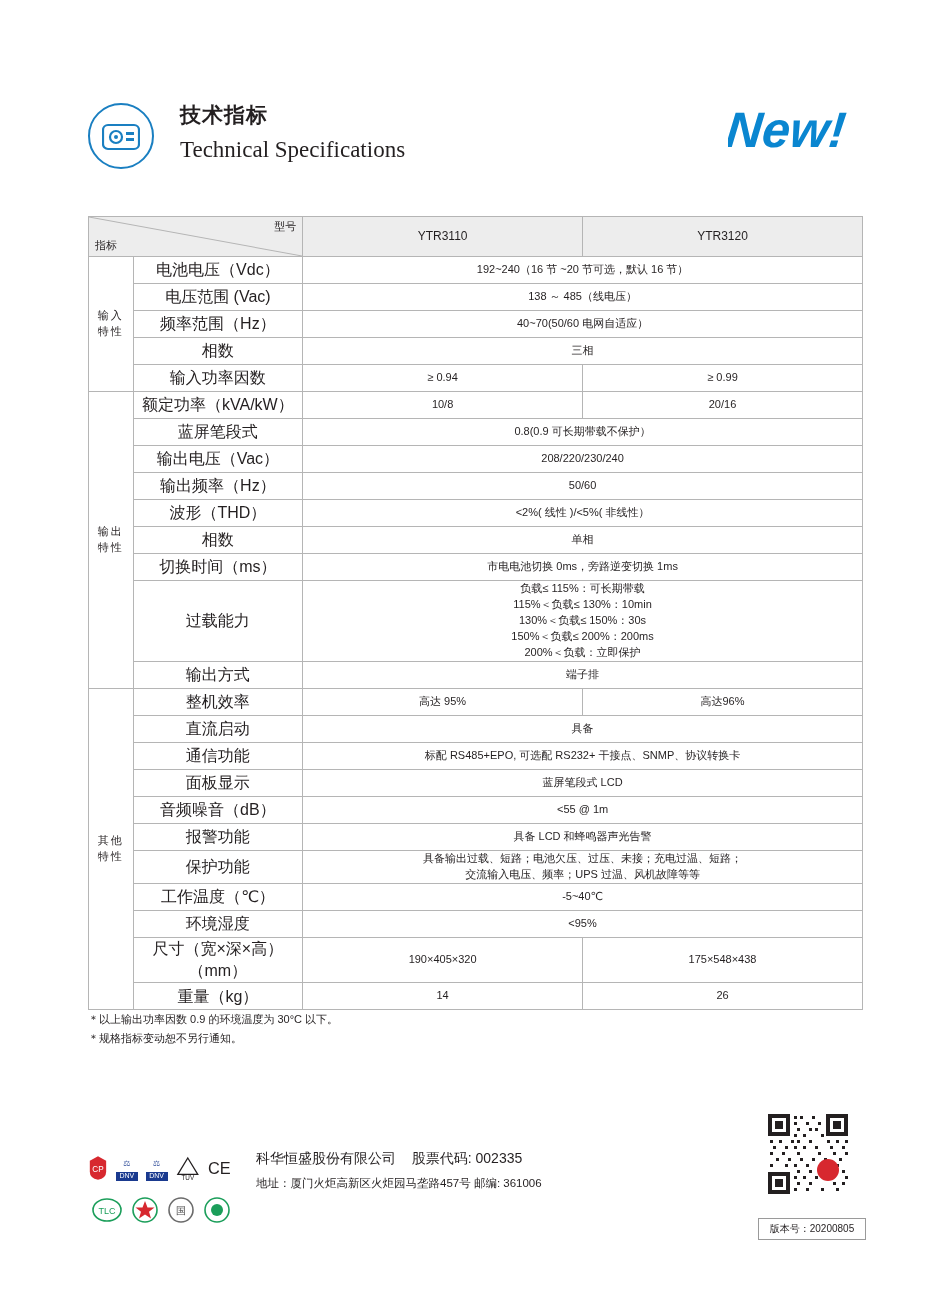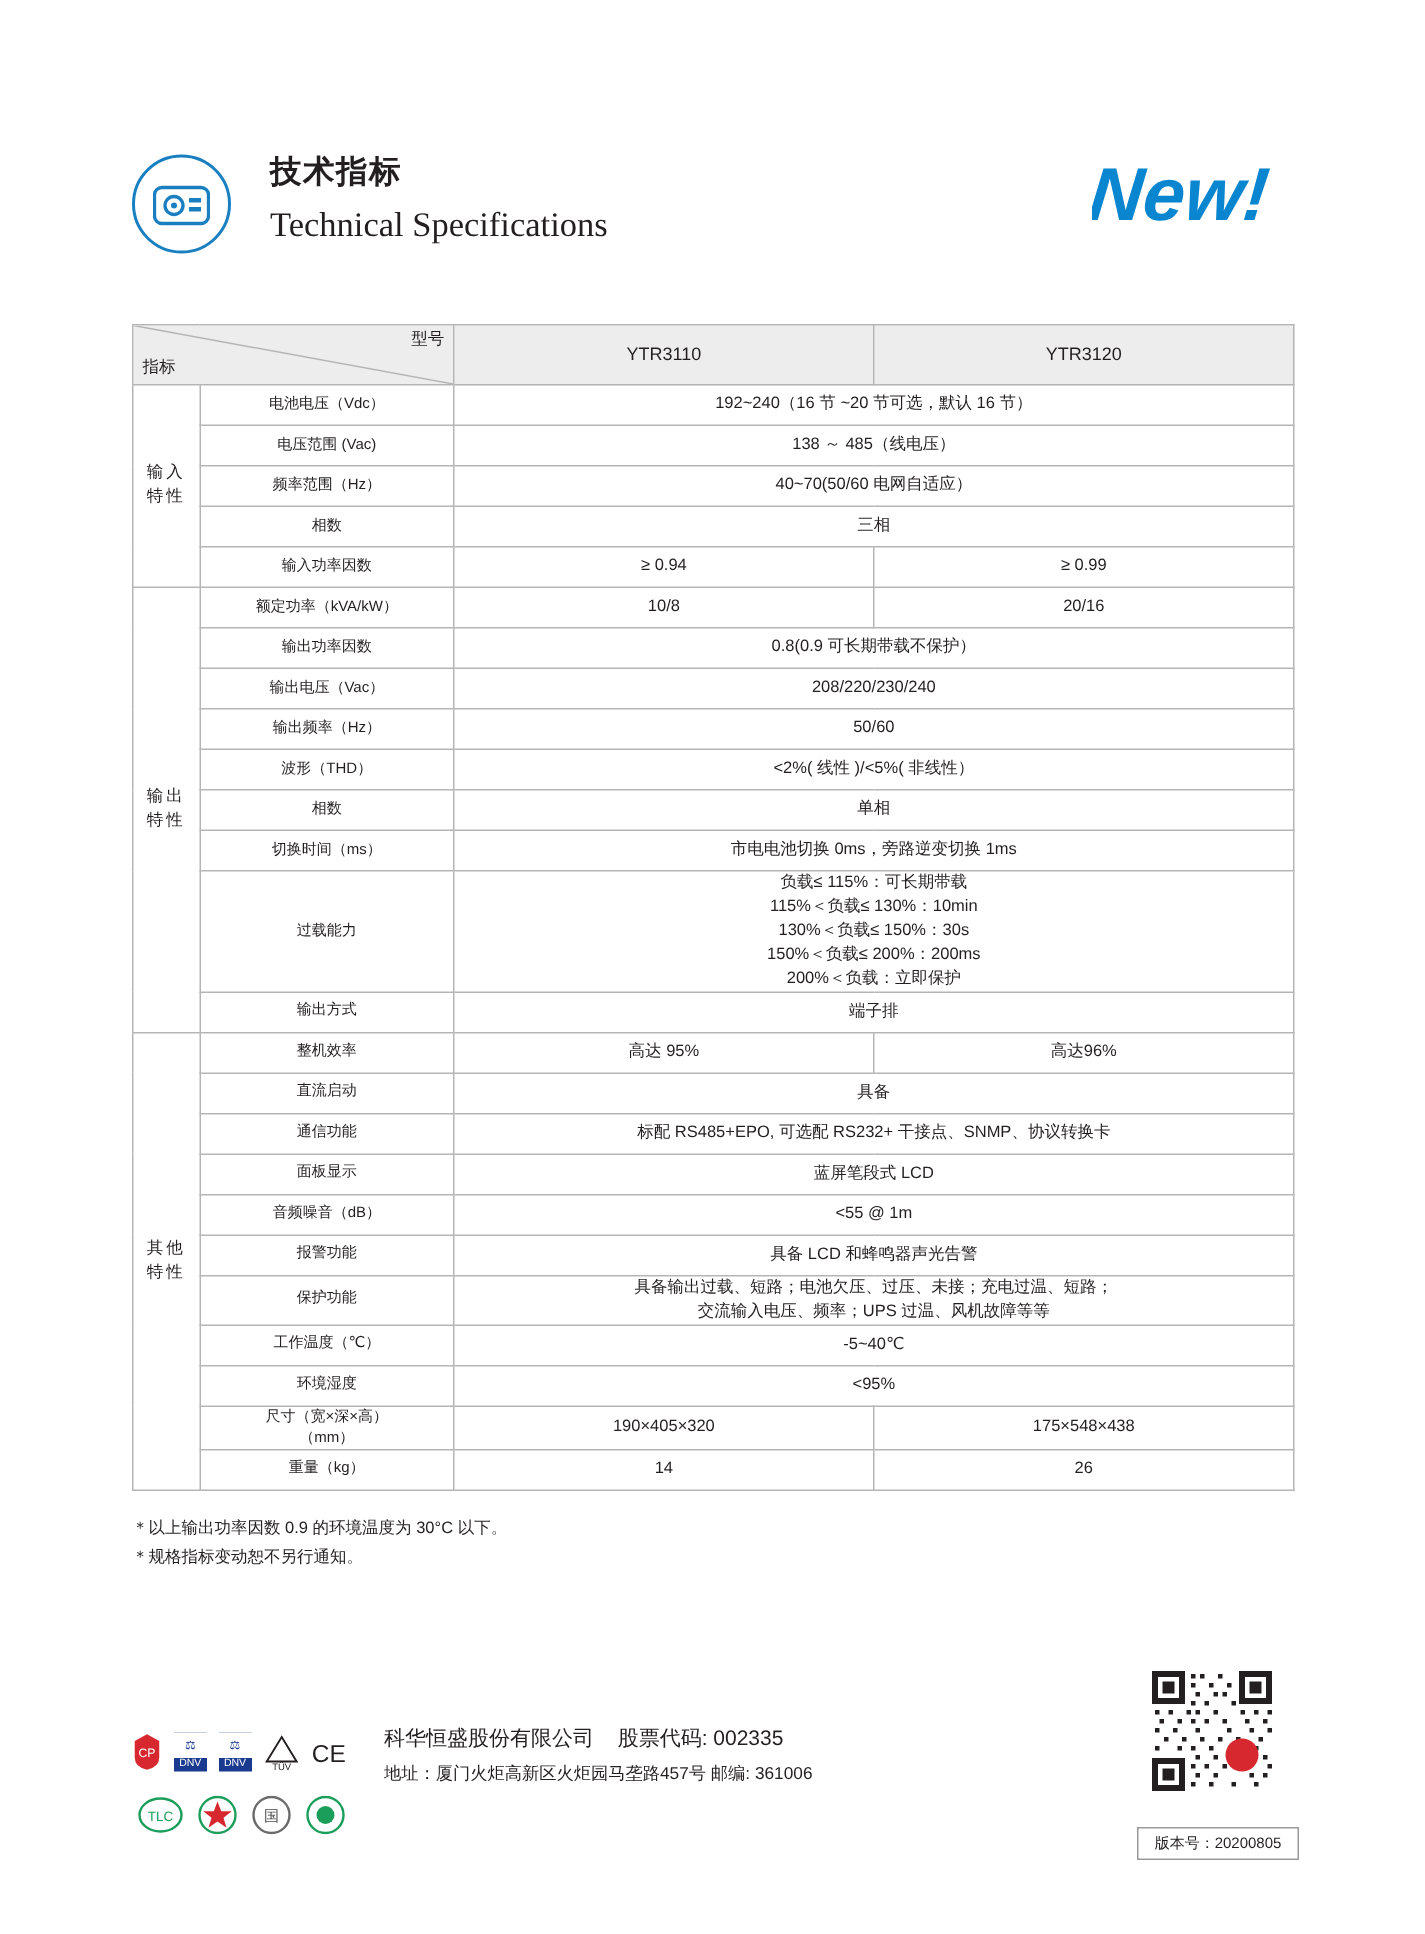--- a/index.html
+++ b/index.html
@@ -65,21 +65,21 @@
   }
   .corner-cell .lbl-index {
     position:absolute; left:6px; bottom:2px; font-size:11px;
   }
   .grp-cell {
     width:40px;
     font-size:11px;
     line-height:16px;
     letter-spacing:2px;
   }
-  .item-cell { width:152px; text-align:center; font-size:10px;margin-top:12px; }
+  .item-cell { width:152px; text-align:center; font-size:16px;margin-top:12px; }
   .val-cell { width:251px; }
   .row-h { height:27px; }
   .multi { line-height:1.55; padding:6px 4px; }
 
   
   .footnotes {
     position:absolute; left:88px; top:1010px; font-size:11px; line-height:19px;
     color:#231f20;
   }
 
@@ -174,21 +174,21 @@
         <td class="val-cell">≥ 0.99</td>
       </tr>
 
       <tr class="row-h">
         <td class="grp-cell" rowspan="9">输出特性</td>
         <td class="item-cell">额定功率（kVA/kW）</td>
         <td class="val-cell">10/8</td>
         <td class="val-cell">20/16</td>
       </tr>
       <tr class="row-h">
-        <td class="item-cell">输出功率因数</td>
+        <td class="item-cell">蓝屏笔段式</td>
         <td class="val-cell" colspan="2">0.8(0.9 可长期带载不保护）</td>
       </tr>
       <tr class="row-h">
         <td class="item-cell">输出电压（Vac）</td>
         <td class="val-cell" colspan="2">208/220/230/240</td>
       </tr>
       <tr class="row-h">
         <td class="item-cell">输出频率（Hz）</td>
         <td class="val-cell" colspan="2">50/60</td>
       </tr>

